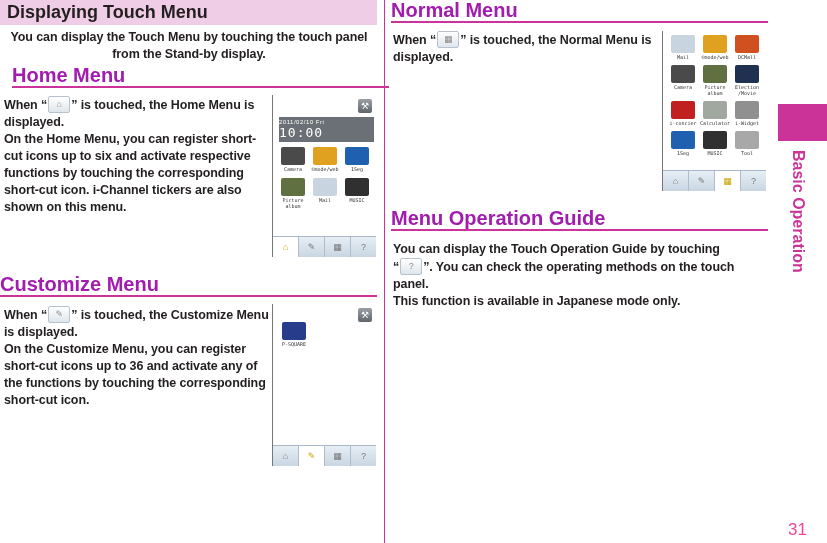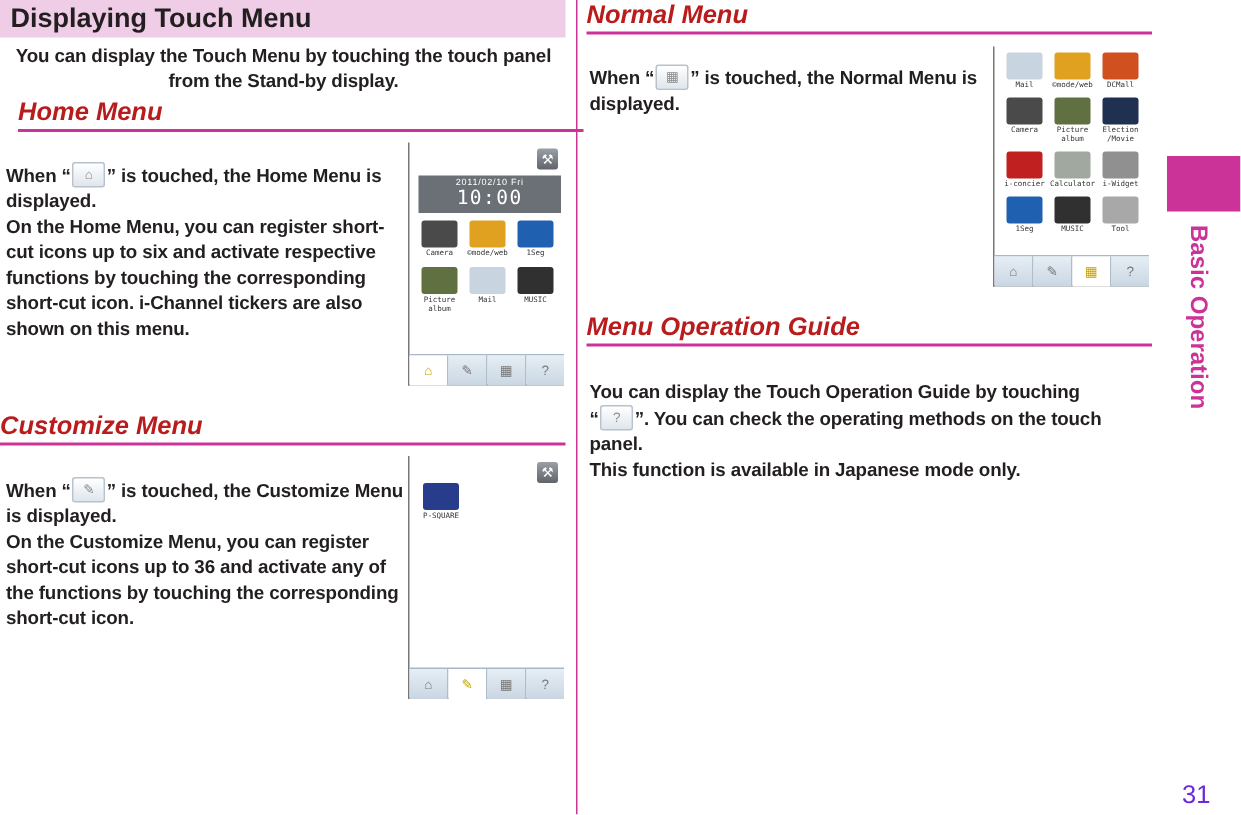--- a/index.html
+++ b/index.html
@@ -9,25 +9,25 @@
     .title-bar {
       position: absolute; left: 0; top: 0; width: 377px; height: 25px;
       background: #f0cde6; padding-left: 7px;
       font-weight: bold; font-size: 18px; line-height: 25px; color: #231f20;
     }
     .intro {
       position: absolute; left: 0; top: 29px; width: 378px;
       font-size: 12.5px; font-weight: bold; line-height: 17px; letter-spacing: -0.1px; text-align: center;
     }
     .section-head {
-      position: absolute; font-weight: bold; font-size: 17px; color: #b91c1c;
-      border-bottom: 2px solid #cc3399; line-height: 20px; padding-bottom: 1px; font-style: italic;
+      position: absolute; font-weight: bold; font-size: 20px; color: #a21caf;
+      border-bottom: 2px solid #cc3399; line-height: 20px; padding-bottom: 1px;
     }
     .body-text {
-      position: absolute; font-size: 12.5px; font-weight: bold; line-height: 17px; letter-spacing: -0.1px; margin-top: 12px;
+      position: absolute; font-size: 12.5px; font-weight: bold; line-height: 17px; letter-spacing: -0.1px;
     }
     .inline-key {
       display: inline-block; width: 22px; height: 17px; vertical-align: -4px;
       border: 1px solid #b7c2cc; border-radius: 2px;
       background: linear-gradient(#ffffff, #dfe6ec);
       position: relative; margin: 0 1px;
     }
     .inline-key .glyph {
       position: absolute; left: 0; right: 0; top: 0; bottom: 0;
       font-size: 9px; line-height: 15px; text-align: center; color: #8a8a8a; font-weight: normal;
@@ -38,21 +38,21 @@
       position: absolute; background: #ffffff;
       border-left: 1px solid #777; border-bottom: 1px solid #777;
     }
     .phone .tool-btn {
       position: absolute; width: 14px; height: 14px; right: 4px; top: 4px;
       background: linear-gradient(#9aa0a6, #5f656b); border-radius: 2px;
       color: #fff; font-size: 9px; line-height: 14px; text-align: center;
     }
     .phone .clock {
       position: absolute; left: 6px; right: 2px; top: 22px; height: 25px;
-      background: #6a7075; color: #fff; text-align: center;
+      background: #6a7075; color: #fff; text-align: left;
     }
     .phone .clock .date { font-size: 6px; line-height: 8px; display: block; padding-top: 1px; letter-spacing: 0.5px; }
     .phone .clock .time { font-family: "DejaVu Sans Mono", monospace; font-size: 13px; line-height: 14px; display: block; letter-spacing: 1px; }
 
     .grid { position: absolute; display: grid; }
     .app { text-align: center; }
     .app .ico {
       display: block; margin: 0 auto; width: 24px; height: 18px; border-radius: 2px;
     }
     .app .lbl { display: block; font-size: 5px; line-height: 6px; color: #333; font-family: "DejaVu Sans Mono", monospace; margin-top: 1px; }
@@ -73,21 +73,21 @@
       position: absolute; left: 384px; top: 0; width: 1px; height: 543px; background: #cc3399;
     }
     .side-tab {
       position: absolute; left: 778px; top: 104px; width: 49px; height: 37px; background: #cc3399;
     }
     .side-label {
       position: absolute; left: 786px; top: 150px; width: 24px; height: 150px;
       writing-mode: vertical-rl; font-weight: bold; font-size: 16px; color: #cc3399; line-height: 24px;
     }
     .page-num {
-      position: absolute; left: 788px; top: 520px; font-size: 17px; color: #6d28d9;
+      position: absolute; left: 788px; top: 520px; font-size: 17px; color: #ec4899;
     }
   </style>
 </head>
 <body>
 
 <div class="title-bar">Displaying Touch Menu</div>
 <div class="intro">You can display the Touch Menu by touching the touch panel from the Stand-by display.</div>
 
 <div class="section-head" style="left:12px; top:65px; width:377px;">Home Menu</div>
 <div class="body-text" style="left:4px; top:96px; width:266px;">

